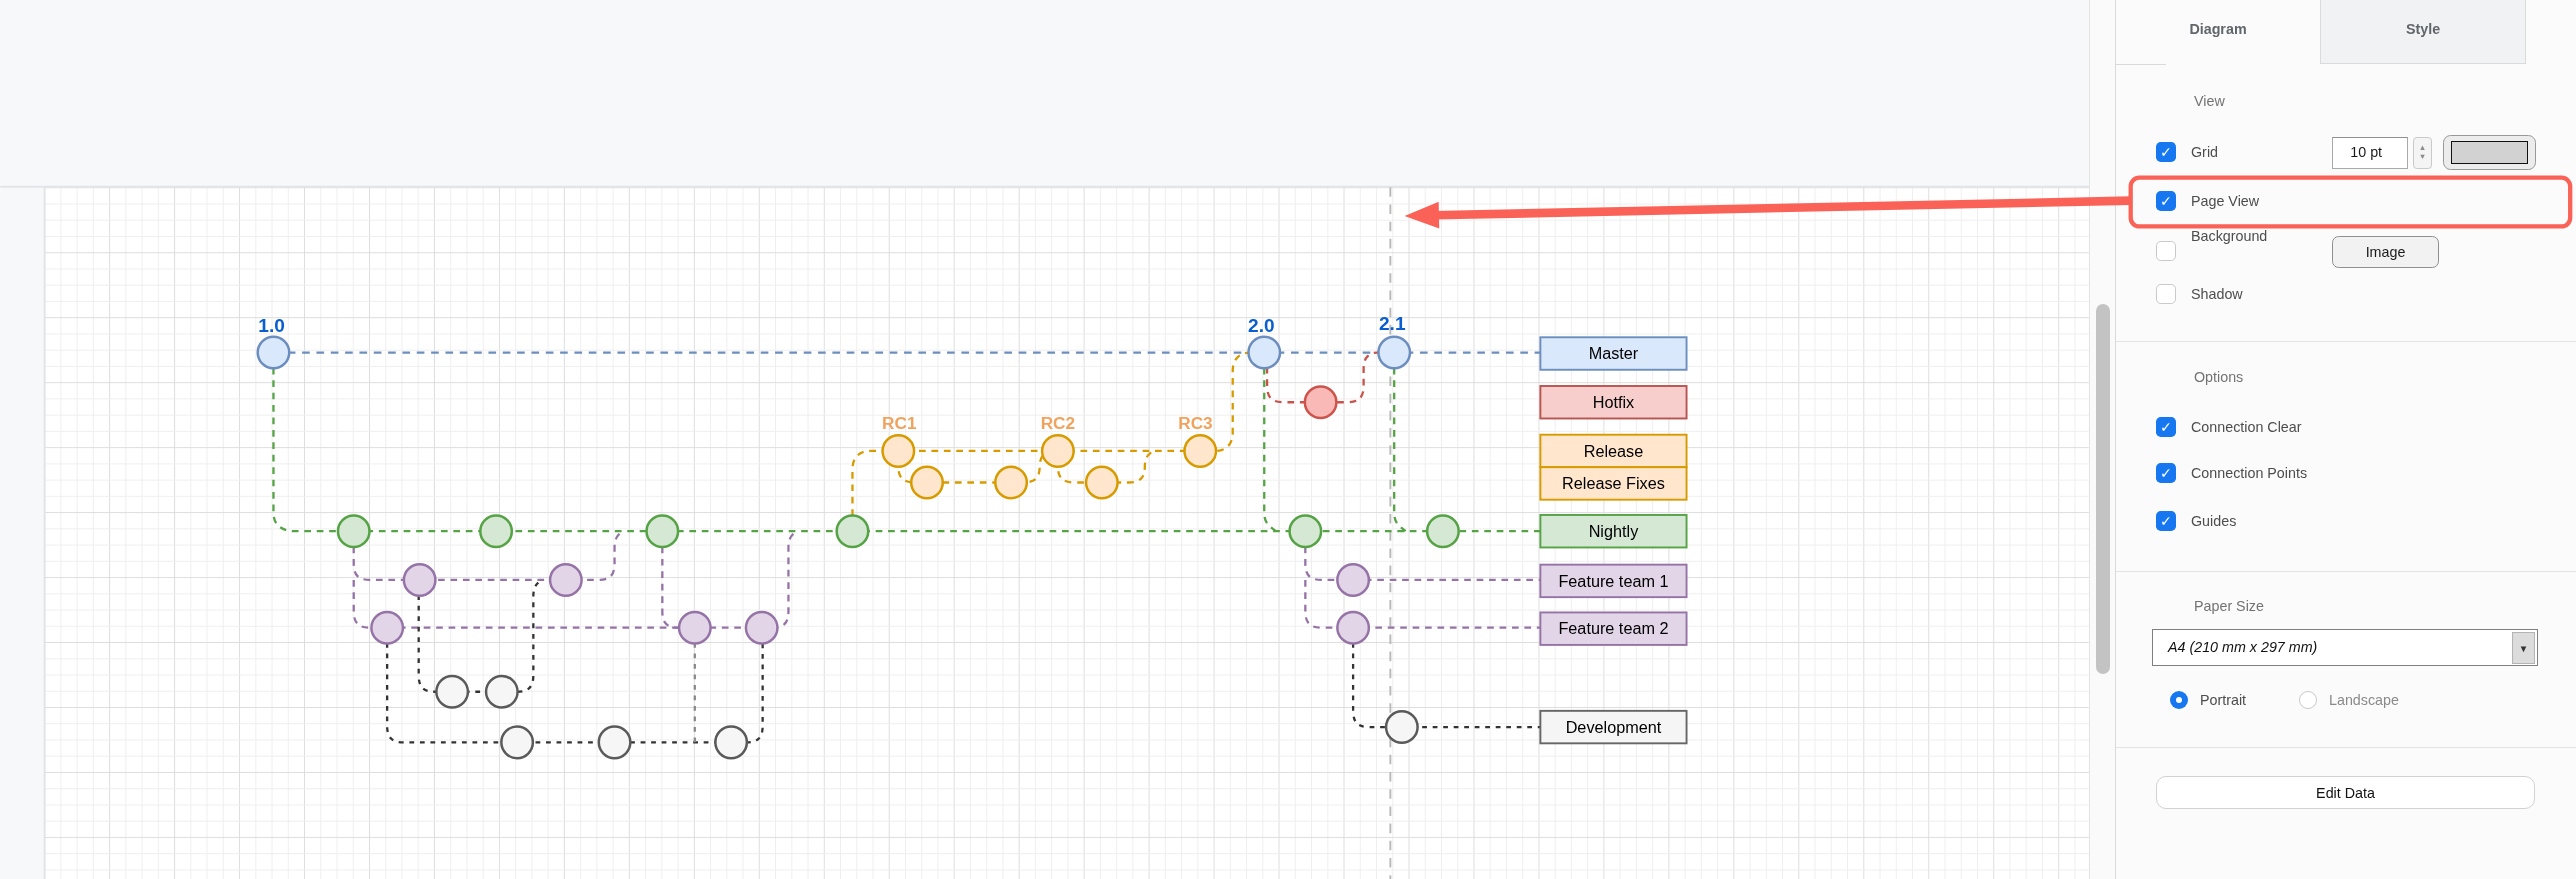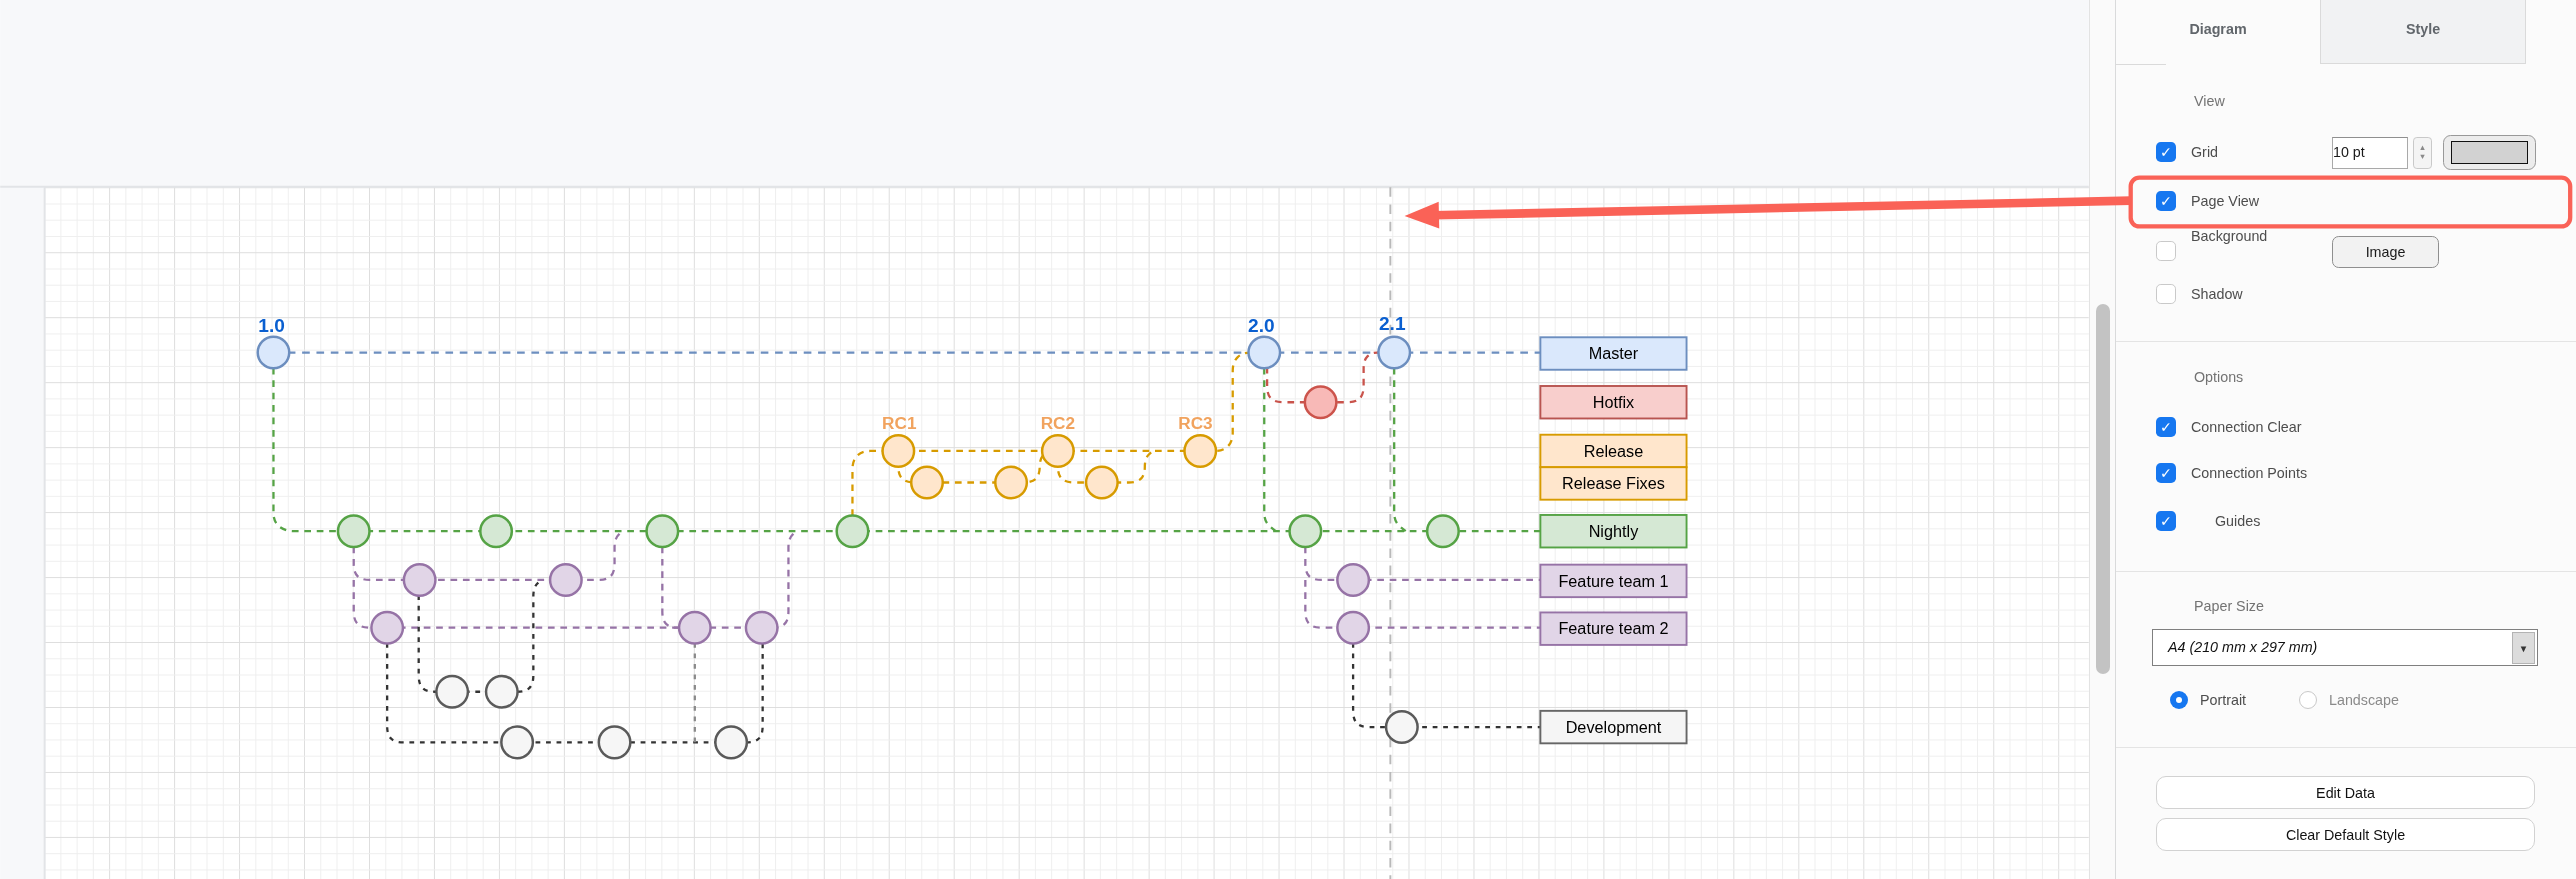--- a/index.html
+++ b/index.html
@@ -31,21 +31,21 @@
   .cb.on{background:#1677f0;border:none;}
   .cb.on::after{content:"\2713";position:absolute;left:0;top:0;width:20px;height:20px;
       color:#fff;font-size:14.3px;font-weight:bold;line-height:20px;text-align:center;}
   .radio{position:absolute;width:18px;height:18px;border-radius:50%;box-sizing:border-box;
       background:#fff;border:1.4px solid #c9c9c9;}
   .radio.on{background:#1677f0;border:none;}
   .radio.on::after{content:"";position:absolute;left:5.7px;top:5.7px;width:6.7px;height:6.7px;border-radius:50%;background:#fff;}
   .divider{position:absolute;left:0;width:461px;height:1px;background:#e4e4e4;}
   .gridsize-input{position:absolute;left:216px;top:137px;width:76px;height:32px;box-sizing:border-box;
       background:#fff;border:1px solid #a9a9a9;border-top:1.9px solid #8f8f8f;
-      text-align:left;padding:5.7px 7.6px 0 0;color:#1a1a1a;}
+      text-align:center;padding:5.7px 7.6px 0 0;color:#1a1a1a;}
   .stepper{position:absolute;left:297px;top:137px;width:19px;height:32px;box-sizing:border-box;
       background:#f4f4f4;border:1px solid #c9c9c9;border-radius:3.8px;display:flex;flex-direction:column;
       align-items:center;justify-content:center;color:#8a8a8a;font-size:7.6px;line-height:8.6px;}
   .color-swatch{position:absolute;left:327px;top:135px;width:93px;height:35px;box-sizing:border-box;
       background:#ececec;border:1px solid #999;border-radius:7.6px;padding:4.8px 6.7px;}
   .color-swatch .inner{width:100%;height:100%;box-sizing:border-box;background:#d2d2d2;border:1.9px solid #111;}
   .image-btn{position:absolute;left:216px;top:236px;width:107px;height:32px;box-sizing:border-box;
       background:#f2f2f2;border:1px solid #8f8f8f;border-radius:6.7px;color:#1a1a1a;
       text-align:center;line-height:30px;}
   .paper-select{position:absolute;left:36px;top:629px;width:386px;height:37px;box-sizing:border-box;
@@ -349,38 +349,37 @@
 
     <div class="heading" style="top:369px;">Options</div>
 
     <div class="cb on" style="left:40px;top:417px;"></div>
     <div class="row-label" style="left:75px;top:419px;">Connection Clear</div>
 
     <div class="cb on" style="left:40px;top:463px;"></div>
     <div class="row-label" style="left:75px;top:465px;">Connection Points</div>
 
     <div class="cb on" style="left:40px;top:511px;"></div>
-    <div class="row-label" style="left:75px;top:513px;margin-left:24px;">Guides</div>
+    <div class="row-label" style="left:75px;top:513px;">Guides</div>
 
     <div class="divider" style="top:571px;"></div>
 
     <div class="heading" style="top:598px;">Paper Size</div>
     <div class="paper-select">
       <span>A4 (210 mm x 297 mm)</span>
       <span class="arrow-box">▼</span>
     </div>
     <div class="radio on" style="left:54px;top:691px;"></div>
     <div class="row-label" style="left:84px;top:692px;">Portrait</div>
     <div class="radio" style="left:183px;top:691px;"></div>
     <div class="row-label" style="left:213px;top:692px;color:#8a8a8a;">Landscape</div>
 
     <div class="divider" style="top:747px;"></div>
 
     <div class="bottom-btn" style="top:776px;">Edit Data</div>
-    <div class="bottom-btn" style="top:818px;">Clear Default Style</div>
   </div>
 
   <svg id="annotation-svg" width="2576" height="879" viewBox="0 0 2696 920">
       <rect x="2230" y="186" width="460" height="51" rx="9" fill="none" stroke="#fa6257" stroke-width="4.5"></rect>
       <line x1="2230" y1="210" x2="1499.9933540096658" y2="225.36856096821757" stroke="#fa6257" stroke-width="9"></line>
       <polygon points="1470,226 1505.697353263434,211.245374624017 1506.2866963597642,239.23917169970517" fill="#fa6257"></polygon>
     </svg>
 </div>
 
 

